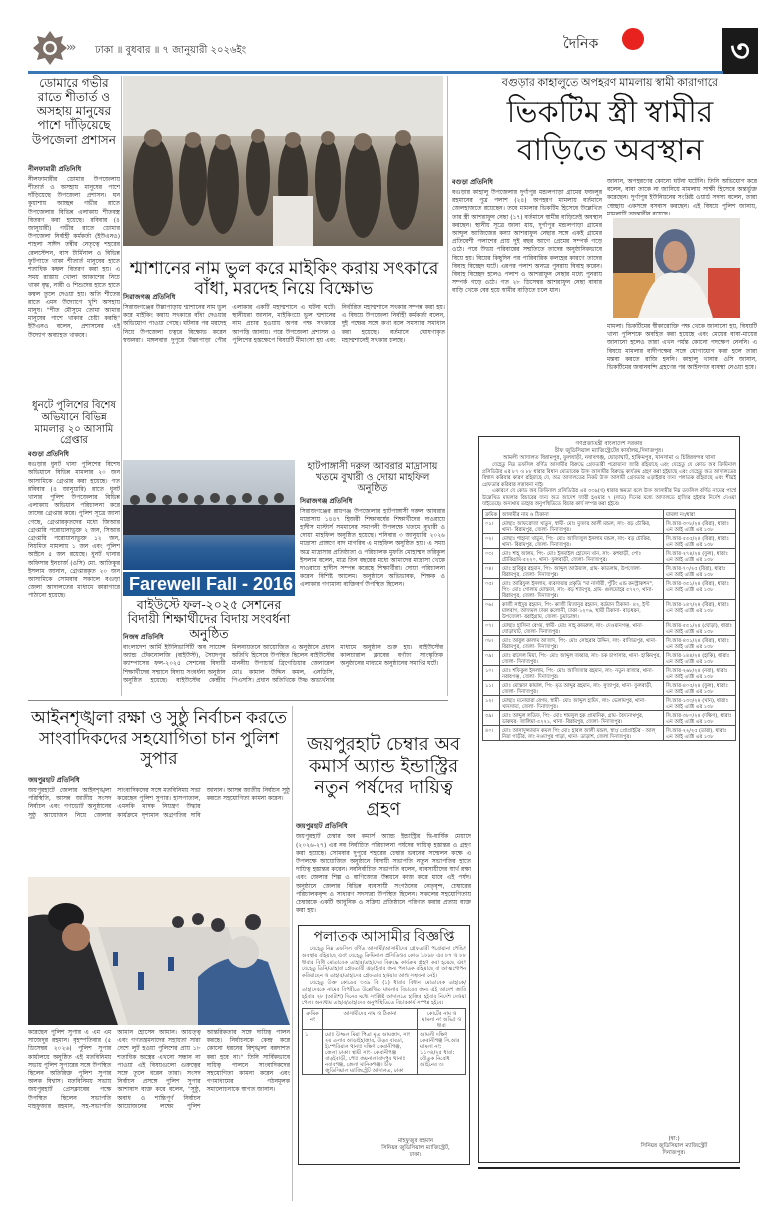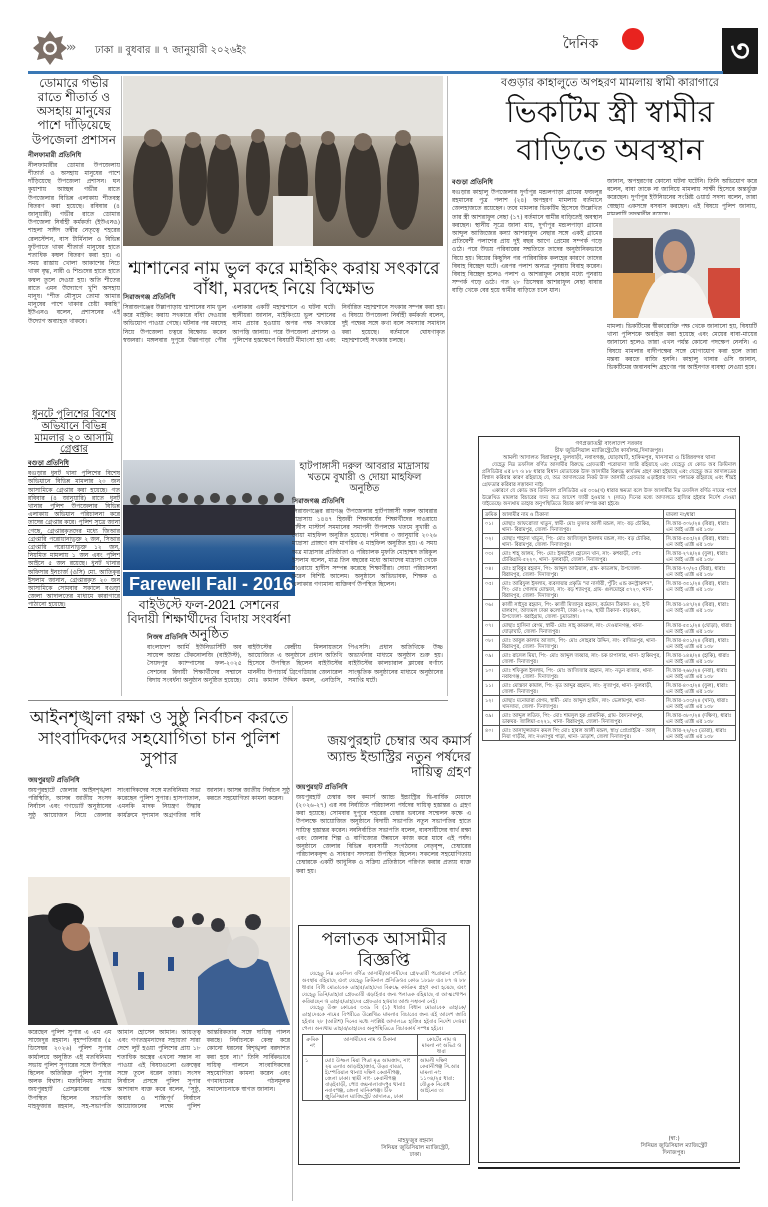--- a/index.html
+++ b/index.html
@@ -15,21 +15,21 @@
 .sun{left:622px;top:28px;width:22px;height:22px;border-radius:50%;background:#e8231f}
 .pageno{left:722px;top:28px;width:36px;height:46px;background:#1a1a1a;color:#fff;font-size:30px;text-align:center;line-height:46px;font-weight:bold}
 .rule{left:28px;top:71px;width:695px;height:3px;background:#3a78b5}
 .col-rule{width:1px;background:#bbb}
 .hline{height:1px;background:#888}
 .hthick{height:3px;background:#222}
 .h-left{font-family:"DejaVu Serif",serif;text-align:center;color:#111;line-height:1.18}
 .byline{font-size:6.5px;font-weight:bold;color:#222}
 .body-text{font-size:6px;line-height:8.2px;color:#333;text-align:justify;overflow:hidden}
 .photo{overflow:hidden}
-.big-head{font-family:Liberation Sans, sans-serif;color:#111;text-align:center;line-height:1.15}
+.big-head{font-family:Liberation Serif, serif;color:#111;text-align:center;line-height:1.15}
 table.notice{border-collapse:collapse;width:100%;font-size:5px;color:#333}
 table.notice td,table.notice th{border:1px solid #555;padding:1px 2px;vertical-align:top;text-align:left;font-weight:normal;line-height:6px}
 .noticebox{border:1px solid #333;background:#fff}
 .sig{font-size:5.5px;text-align:center;color:#333;line-height:7px}
 </style>
 </head>
 <body>
 
 <div class="abs masthead">
   <svg class="abs logo-icon" viewBox="0 0 36 36">
@@ -40,25 +40,25 @@
   <span class="abs arrows">›››</span>
   <span class="abs dateline">ঢাকা ॥ বুধবার ॥ ৭ জানুয়ারী ২০২৬ইং</span>
   <div class="abs sun"></div>
   <span class="abs brand-small">দৈনিক</span>
   <div class="abs pageno">৩</div>
   <div class="abs rule"></div>
 </div>
 
 <div class="abs" style="left:28px;top:76px;width:92px;">
   <div class="h-left" style="font-size:12px;">ডোমারে গভীর রাতে শীতার্ত ও অসহায় মানুষের পাশে দাঁড়িয়েছে উপজেলা প্রশাসন</div>
-  <div class="byline" style="margin-top:3px">নীলফামারী প্রতিনিধি</div>
+  <div class="byline" style="margin-top:17px">নীলফামারী প্রতিনিধি</div>
   <div class="body-text" style="height:230px">নীলফামারীর ডোমার উপজেলায় শীতার্ত ও অসহায় মানুষের পাশে দাঁড়িয়েছে উপজেলা প্রশাসন। ঘন কুয়াশায় আচ্ছন্ন গভীর রাতে উপজেলার বিভিন্ন এলাকায় শীতবস্ত্র বিতরণ করা হয়েছে। রবিবার (৪ জানুয়ারী) গভীর রাতে ডোমার উপজেলা নির্বাহী কর্মকর্তা (ইউএনও) শাহলা সাঈদ তন্বীর নেতৃত্বে শহরের রেলস্টেশন, বাস টার্মিনাল ও বিভিন্ন ফুটপাতে থাকা শীতার্ত মানুষের হাতে শতাধিক কম্বল বিতরণ করা হয়। এ সময় রাস্তায় খোলা আকাশের নিচে থাকা বৃদ্ধ, নারী ও শিশুদের হাতে হাতে কম্বল তুলে দেওয়া হয়। অতি শীতের রাতে এমন উদ্যোগে খুশি অসহায় মানুষ। "শীত মৌসুমে তোমা আমার মানুষের পাশে থাকার চেষ্টা করছি" ইউএনও বলেন, প্রশাসনের এই উদ্যোগ অব্যাহত থাকবে।</div>
 </div>
 
-<div class="abs" style="left:28px;top:408px;width:92px;text-decoration:underline;">
+<div class="abs" style="left:28px;top:399px;width:92px;">
   <div class="h-left" style="font-size:10px;">ধুনটে পুলিশের বিশেষ অভিযানে বিভিন্ন মামলার ২০ আসামি গ্রেপ্তার</div>
   <div class="byline" style="margin-top:3px">বগুড়া প্রতিনিধি</div>
   <div class="body-text" style="height:238px">বগুড়ার ধুনট থানা পুলিশের বিশেষ অভিযানে বিভিন্ন মামলার ২০ জন আসামিকে গ্রেপ্তার করা হয়েছে। গত রবিবার (৪ জানুয়ারি) রাতে ধুনট থানার পুলিশ উপজেলার বিভিন্ন এলাকায় অভিযান পরিচালনা করে তাদের গ্রেপ্তার করে। পুলিশ সূত্রে জানা গেছে, গ্রেপ্তারকৃতদের মধ্যে জিআর গ্রেপ্তারি পরোয়ানাভুক্ত ২ জন, সিআর গ্রেপ্তারি পরোয়ানাভুক্ত ১২ জন, নিয়মিত মামলায় ১ জন এবং পুলিশ আইনে ৫ জন রয়েছে। ধুনট থানার অফিসার ইনচার্জ (ওসি) মো. আতিকুর ইসলাম জানান, গ্রেপ্তারকৃত ২০ জন আসামিকে সোমবার সকালে বগুড়া জেলা আদালতের মাধ্যমে কারাগারে পাঠানো হয়েছে।</div>
 </div>
 
 <div class="abs col-rule" style="left:121px;top:76px;height:620px"></div>
 
 <div class="abs photo" style="left:123px;top:76px;width:320px;height:170px;background:linear-gradient(180deg,#d7d3cc 0%,#bfb7aa 35%,#8d8273 60%,#6f6558 100%);">
   <svg width="320" height="170" viewBox="0 0 320 170">
     <rect x="0" y="0" width="320" height="60" fill="#e4e2dd"></rect>
@@ -106,28 +106,28 @@
         <circle cx="108" cy="40" r="5"></circle>
         <circle cx="124" cy="38" r="5"></circle>
       <circle cx="140" cy="40" r="5"></circle>
         <circle cx="156" cy="38" r="5"></circle>
     </g>
     <rect x="0" y="45" width="172" height="30" fill="#2e2e38"></rect>
   </svg>
 </div>
 <div class="abs" style="left:123px;top:572px;width:172px;height:24px;background:#1e5796;color:#fff;font-family:'Liberation Sans',sans-serif;font-weight:bold;font-size:18px;line-height:24px;padding-left:6px;overflow:hidden;white-space:nowrap">Farewell Fall - 2016</div>
 <div class="abs" style="left:123px;top:598px;width:172px;">
-  <div class="big-head" style="font-size:12.5px;">বাইউস্টে ফল-2021 সেশনের বিদায়ী শিক্ষার্থীদের বিদায় সংবর্ধনা অনুষ্ঠিত</div>
-</div>
-<div class="abs" style="left:123px;top:632px;width:320px;padding-left:24px;">
+  <div class="big-head" style="font-size:12.5px;">বাইউস্টে ফল-২০২৫ সেশনের বিদায়ী শিক্ষার্থীদের বিদায় সংবর্ধনা অনুষ্ঠিত</div>
+</div>
+<div class="abs" style="left:123px;top:632px;width:320px;">
   <div class="byline">নিজস্ব প্রতিনিধি</div>
   <div class="body-text" style="column-count:3;column-gap:6px;height:64px">বাংলাদেশ আর্মি ইউনিভার্সিটি অব সায়েন্স অ্যান্ড টেকনোলজি (বাইউস্ট), সৈয়দপুর ক্যাম্পাসের ফল-২০২৫ সেশনের বিদায়ী শিক্ষার্থীদের সম্মানে বিদায় সংবর্ধনা অনুষ্ঠান অনুষ্ঠিত হয়েছে। বাইউস্টের কেন্দ্রীয় মিলনায়তনে আয়োজিত এ অনুষ্ঠানে প্রধান অতিথি হিসেবে উপস্থিত ছিলেন বাইউস্টের মাননীয় উপাচার্য ব্রিগেডিয়ার জেনারেল মোঃ কামাল উদ্দিন কমল, এনডিসি, পিএসসি। প্রধান অতিথিকে উষ্ণ অভ্যর্থনার মাধ্যমে অনুষ্ঠান শুরু হয়। বাইউস্টের কালচারাল ক্লাবের বর্ণাঢ্য সাংস্কৃতিক অনুষ্ঠানের মাধ্যমে অনুষ্ঠানের সমাপ্তি ঘটে।</div>
 </div>
 
-<div class="abs" style="left:292px;top:460px;width:145px;">
+<div class="abs" style="left:300px;top:460px;width:145px;">
   <div class="h-left" style="font-size:9.5px;">হাটপাঙ্গাসী দরুল আবরার মাদ্রাসায় খতমে বুখারী ও দোয়া মাহফিল অনুষ্ঠিত</div>
   <div class="byline" style="margin-top:2px">সিরাজগঞ্জ প্রতিনিধি</div>
   <div class="body-text" style="height:128px">সিরাজগঞ্জের রায়গঞ্জ উপজেলার হাটপাঙ্গাসী দরুল আবরার মাদ্রাসায় ১৪৪৭ হিজরী শিক্ষাবর্ষের শিক্ষার্থীদের দাওরায়ে হাদীস মাস্টার্স সমমানের সমাপনী উপলক্ষে খতমে বুখারী ও দোয়া মাহফিল অনুষ্ঠিত হয়েছে। শনিবার ৩ জানুয়ারি ২০২৬ মাদ্রাসা প্রাঙ্গণে বাদ মাগরিব এ মাহফিল অনুষ্ঠিত হয়। এ সময় অত্র মাদ্রাসার প্রতিষ্ঠাতা ও পরিচালক মুফতি মোহাম্মদ তরিকুল ইসলাম বলেন, মাত্র তিন বছরের মধ্যে আমাদের মাদ্রাসা থেকে দাওরায়ে হাদীস সম্পন্ন করেছে শিক্ষার্থীরা। দোয়া পরিচালনা করেন বিশিষ্ট আলেম। অনুষ্ঠানে অভিভাবক, শিক্ষক ও এলাকার গণ্যমান্য ব্যক্তিবর্গ উপস্থিত ছিলেন।</div>
 </div>
 
 <div class="abs col-rule" style="left:447px;top:76px;height:620px"></div>
 <div class="abs hline" style="left:28px;top:700px;width:420px"></div>
 
 <div class="abs" style="left:452px;top:76px;width:316px;">
   <div class="big-head" style="font-size:11px;color:#222">বগুড়ার কাহালুতে অপহরণ মামলায় স্বামী কারাগারে</div>
@@ -278,27 +278,27 @@
       </g>
   </svg>
 </div>
 <div class="abs" style="left:28px;top:1028px;width:262px;">
   <div class="body-text" style="column-count:3;column-gap:6px;height:170px">করেছেন পুলিশ সুপার এ এম এম সাজেদুর রহমান। বৃহস্পতিবার (৫ ডিসেম্বর ২০২৬) পুলিশ সুপার কার্যালয়ে অনুষ্ঠিত এই মতবিনিময় সভায় পুলিশ সুপারের সঙ্গে উপস্থিত ছিলেন অতিরিক্ত পুলিশ সুপার অলক বিশ্বাস। মতবিনিময় সভায় জয়পুরহাট প্রেসক্লাবের পক্ষে উপস্থিত ছিলেন সভাপতি মাহফুজার রহমান, সহ-সভাপতি আমান হোসেন আমান। আয়ত্ত্ব এবং গণতন্ত্রমনাদের সহায়তা সারা দেশে লুট হওয়া পুলিশের প্রায় ১৮ শতাধিক অস্ত্রের এখনো সন্ধান না পাওয়া এই বিষয়গুলো গুরুত্বের সঙ্গে তুলে ধরেন তারা। সংসদ নির্বাচন প্রসঙ্গে পুলিশ সুপার আশাবাদ ব্যক্ত করে বলেন, "সুষ্ঠু, অবাধ ও শান্তিপূর্ণ নির্বাচন আয়োজনের লক্ষ্যে পুলিশ আন্তরিকতার সঙ্গে দায়িত্ব পালন করছে। নির্বাচনকে কেন্দ্র করে কোনো ধরনের বিশৃঙ্খলা বরদাশত করা হবে না।" তিনি সার্বিকভাবে দায়িত্ব পালনে সাংবাদিকদের সহযোগিতা কামনা করেন এবং গণমাধ্যমের গঠনমূলক সমালোচনাকে স্বাগত জানান।</div>
 </div>
 
 <div class="abs col-rule" style="left:292px;top:706px;height:495px"></div>
 
 <div class="abs" style="left:296px;top:733px;width:175px;">
-  <div class="h-left" style="font-size:13px;text-align:right;line-height:1.2">জয়পুরহাট চেম্বার অব কমার্স অ্যান্ড ইন্ডাস্ট্রির নতুন পর্ষদের দায়িত্ব গ্রহণ</div>
+  <div class="h-left" style="font-size:18px;text-align:center;line-height:1.2">জয়পুরহাট চেম্বার অব কমার্স অ্যান্ড ইন্ডাস্ট্রির নতুন পর্ষদের দায়িত্ব গ্রহণ</div>
   <div class="byline" style="margin-top:2px">জয়পুরহাট প্রতিনিধি</div>
   <div class="body-text" style="height:132px">জয়পুরহাট চেম্বার অব কমার্স অ্যান্ড ইন্ডাস্ট্রির দ্বি-বার্ষিক মেয়াদে (২০২৬-২৭) এর নব নির্বাচিত পরিচালনা পর্ষদের দায়িত্ব হস্তান্তর ও গ্রহণ করা হয়েছে। সোমবার দুপুরে শহরের চেম্বার ভবনের সম্মেলন কক্ষে এ উপলক্ষে আয়োজিত অনুষ্ঠানে বিদায়ী সভাপতি নতুন সভাপতির হাতে দায়িত্ব হস্তান্তর করেন। নবনির্বাচিত সভাপতি বলেন, ব্যবসায়ীদের স্বার্থ রক্ষা এবং জেলার শিল্প ও বাণিজ্যের উন্নয়নে কাজ করে যাবে এই পর্ষদ। অনুষ্ঠানে জেলার বিভিন্ন ব্যবসায়ী সংগঠনের নেতৃবৃন্দ, চেম্বারের পরিচালকবৃন্দ ও সাধারণ সদস্যরা উপস্থিত ছিলেন। সকলের সহযোগিতায় চেম্বারকে একটি আধুনিক ও সক্রিয় প্রতিষ্ঠানে পরিণত করার প্রত্যয় ব্যক্ত করা হয়।</div>
 </div>
 
 <div class="abs noticebox" style="left:298px;top:925px;width:172px;height:240px;padding:3px;">
-  <div class="big-head" style="font-size:18px">পলাতক আসামীর বিজ্ঞপ্তি</div>
+  <div class="big-head" style="font-size:14px">পলাতক আসামীর বিজ্ঞপ্তি</div>
   <div class="body-text" style="font-size:5.2px;line-height:6.8px;text-indent:8px">যেহেতু নিম্ন তফসিল বর্ণিত আসামী/আসামীদের গ্রেফতারী পরোয়ানা পেন্ডিং অবস্থায় রহিয়াছে এবং যেহেতু ক্রিমিনাল প্রসিডিওর কোড ১৮৯৮ এর ৮৭ ও ৮৮ ধারার বিধি মোতাবেক তাহার/তাহাদের বিরুদ্ধে কার্যক্রম গ্রহণ করা হয়েছে এবং যেহেতু তিনি/তাহারা গ্রেফতারী এড়াইবার জন্য পলাতক রহিয়াছে বা আত্মগোপন করিয়াছেন ও তাহার/তাহাদের গ্রেফতার হওয়ার আশু সম্ভবনা নেই।</div>
   <div class="body-text" style="font-size:5.2px;line-height:6.8px;text-indent:8px">যেহেতু উক্ত কোডের ৩৩৯ বি (১) ধারার বিধান মোতাবেক তাহাকে/তাহাদেরকে নামের বিপরীতে উল্লেখিত মামলার বিচারের জন্য এই আদেশ জারি হইবার ২৮ (আটাশ) দিনের মধ্যে সংশ্লিষ্ট আদালতে হাজির হইবার নির্দেশ দেওয়া গেল। অন্যথায় তাহার/তাহাদের অনুপস্থিতিতে বিচারকার্য সম্পন্ন হইবে।</div>
   <table class="notice" style="margin-top:2px;font-size:5.2px">
     <thead>
       <tr>
         <th style="width:20px;text-align:center">ক্রমিক নং</th>
         <th style="text-align:center">আসামীদের নাম ও ঠিকানা</th>
         <th style="width:48px;text-align:center">কোর্টের নাম ও মামলা নং অভিঃ ও ধারা</th>
       </tr>
     </thead>

